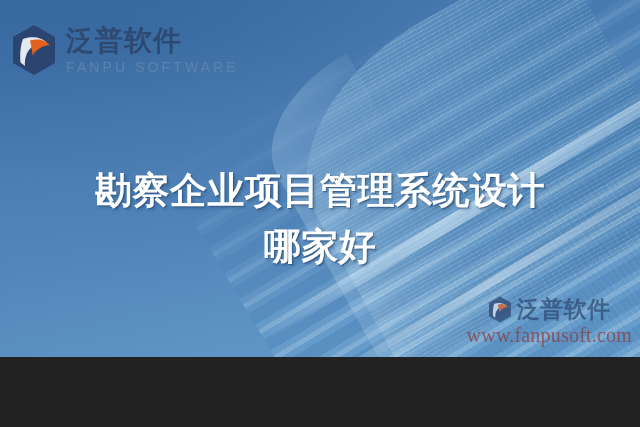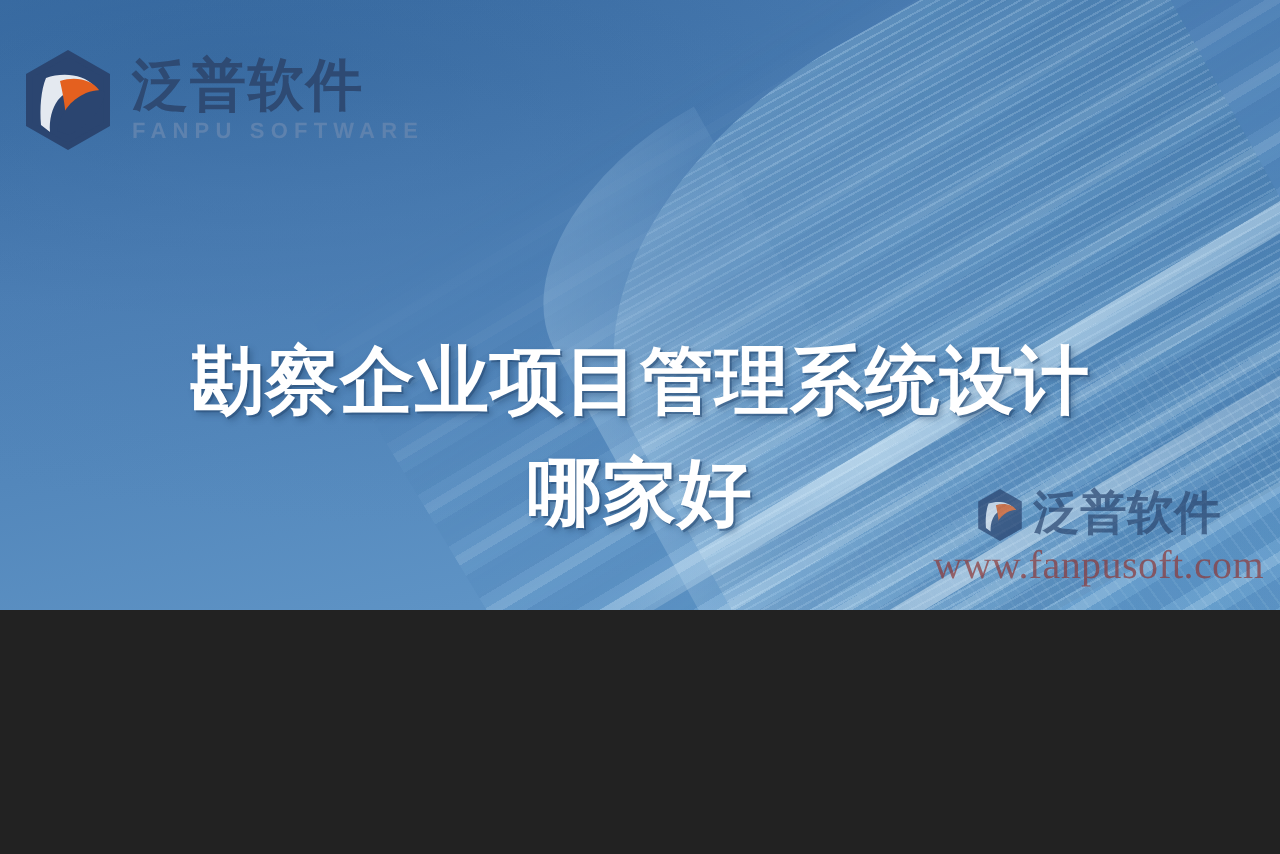--- a/index.html
+++ b/index.html
@@ -3,21 +3,21 @@
 <meta charset="utf-8">
 <style>
   html, body {
     margin: 0;
     padding: 0;
     background: #222;
   }
   #banner {
     position: relative;
     width: 640px;
-    height: 305px;
+    height: 357px;
     overflow: hidden;
     font-family: "Liberation Sans", "DejaVu Sans", sans-serif;
     background: linear-gradient(160deg, #3a6ba3 0%, #4a7fb5 38%, #5a90c4 72%, #6098c9 100%);
   }
 
   
   .sky {
     position: absolute;
     inset: 0;
     background:
@@ -193,22 +193,22 @@
   .logo-cn {
     font-size: 28px;
     font-weight: 700;
     color: #2e4a73;
     letter-spacing: 1px;
     line-height: 1.08;
     font-family: "DejaVu Sans", "Liberation Sans", sans-serif;
   }
   .logo-en {
     margin-top: 3px;
-    font-size: 11px;
-    font-weight: 700;
+    font-size: 14px;
+    font-weight: 400;
     color: #5e82ae;
     letter-spacing: 3.1px;
     line-height: 1;
   }
 
   
   .headline {
     position: absolute;
     left: 0;
     right: 0;

